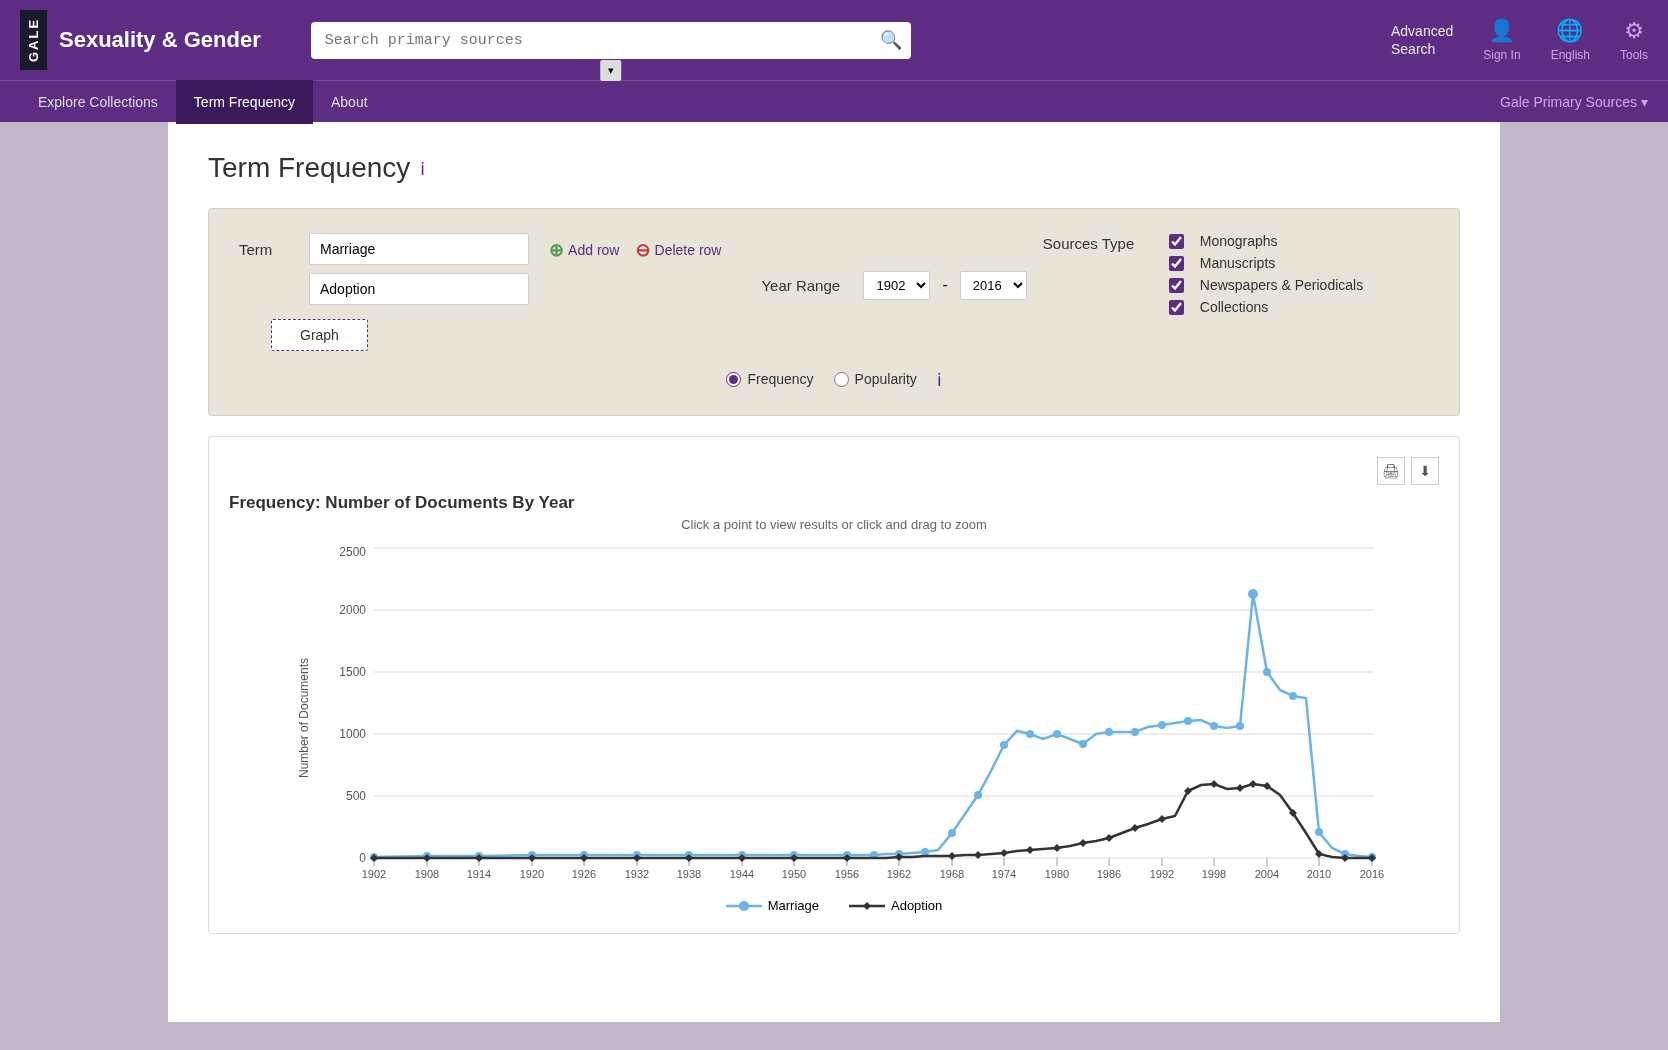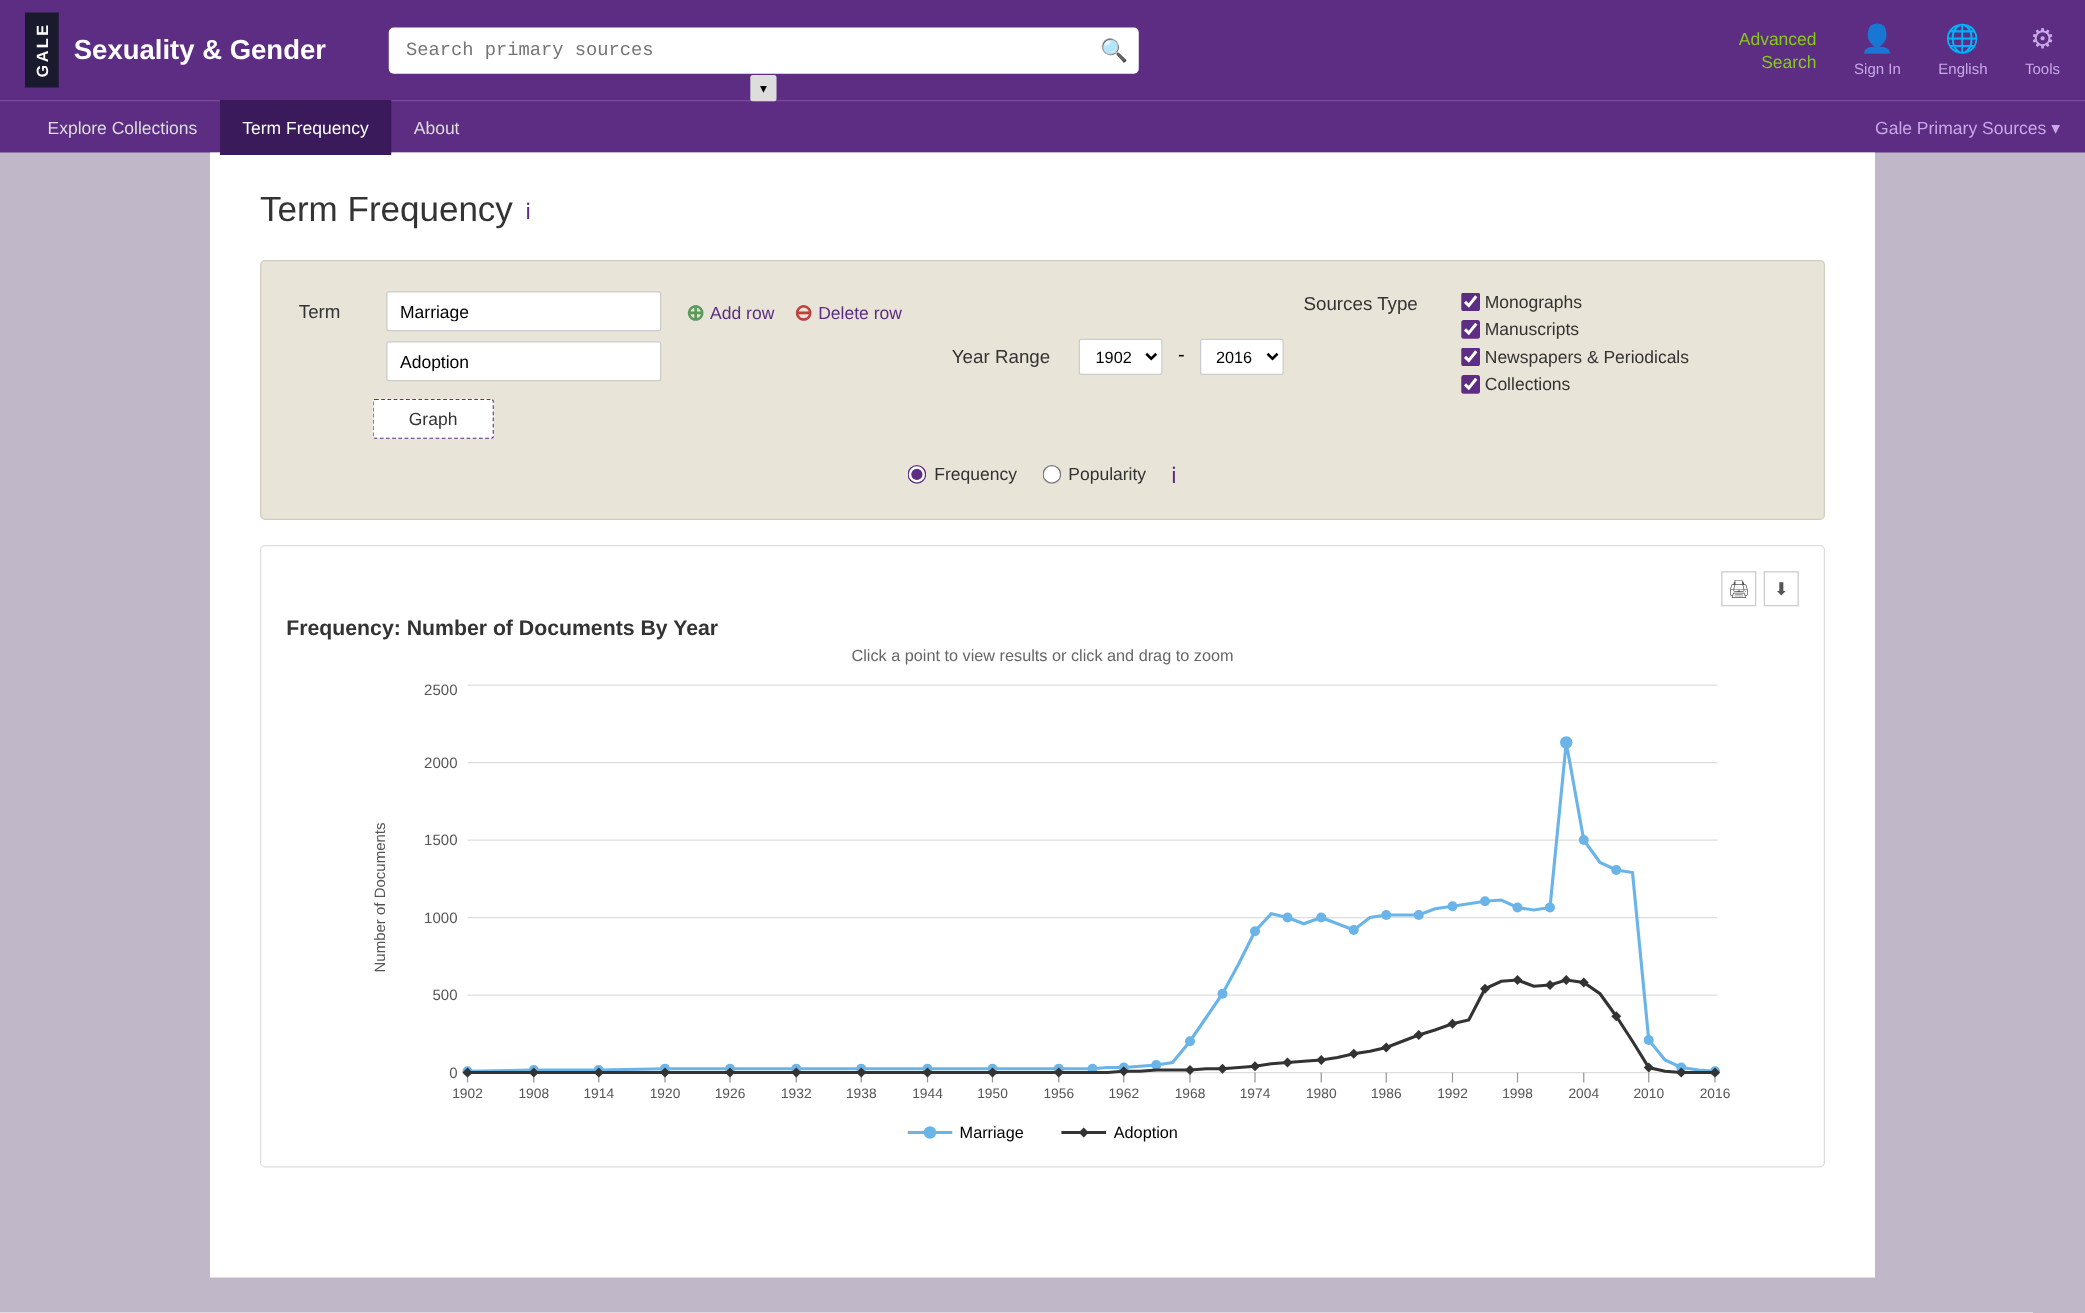--- a/index.html
+++ b/index.html
@@ -91,24 +91,24 @@
       align-items: center;
       color: #c8a8e8;
       font-size: 12px;
       cursor: pointer;
       gap: 4px;
     }
     .header-action .icon-circle {
       font-size: 22px;
     }
     .advanced-search {
-      color: #84cc16;
-      font-size: 14px;
-      cursor: pointer;
-      text-align: right;
+      color: #e5e5e5;
+      font-size: 14px;
+      cursor: pointer;
+      text-align: left;
       line-height: 1.3;
     }
 
     
     .nav-bar {
       background: #5c2d82;
       border-top: 1px solid #7a4a9a;
       display: flex;
       align-items: center;
       padding: 0 20px;
@@ -258,21 +258,21 @@
       padding-top: 2px;
     }
     .checkbox-list {
       display: flex;
       flex-direction: column;
       gap: 6px;
     }
     .checkbox-item {
       display: flex;
       align-items: center;
-      gap: 4px;
+      gap: 16px;
       font-size: 14px;
       color: #333;
     }
     .checkbox-item input[type="checkbox"] {
       accent-color: #5c2d82;
       width: 15px;
       height: 15px;
     }
     .radio-row {
       display: flex;
@@ -431,21 +431,21 @@
             <button class="add-row-btn">
               <span class="add-icon">⊕</span>
               <span>Add row</span>
             </button>
             <button class="delete-row-btn">
               <span class="minus-icon">⊖</span>
               <span>Delete row</span>
             </button>
           </div>
         </div>
-        <div style="margin-left:59px">
+        <div style="margin-left:32px">
           <button class="graph-btn">Graph</button>
         </div>
       </div>
 
       <div class="form-right">
         <div class="year-range-row">
           <span class="year-range-label">Year Range</span>
           <select class="year-select">
             <option>1902</option>
           </select>

